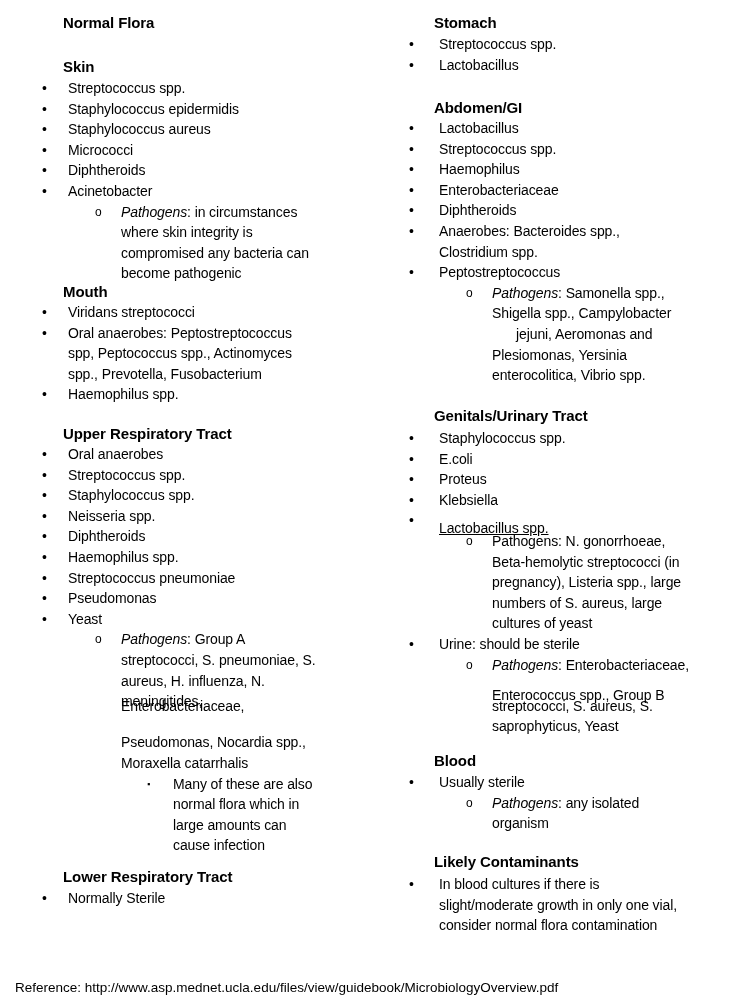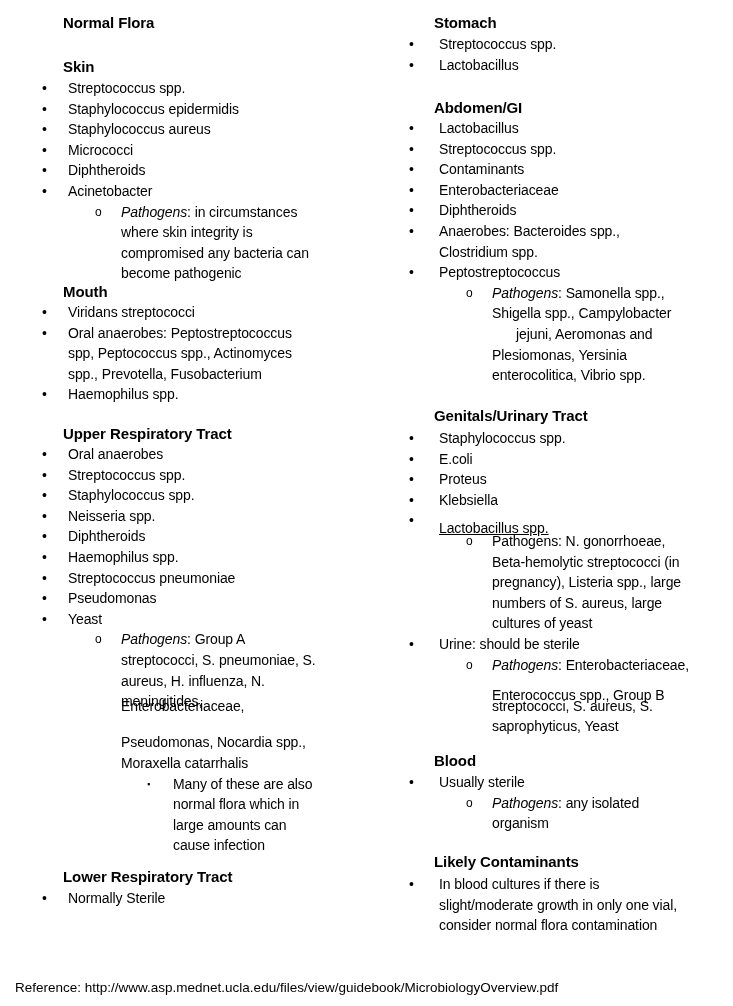--- a/index.html
+++ b/index.html
@@ -99,21 +99,21 @@
     <div class="bullet r-l1-mark" style="top: 34px;">•</div>
     <div class="line r-l1-text" style="top: 34px;">Streptococcus spp.</div>
     <div class="bullet r-l1-mark" style="top: 54.6px;">•</div>
     <div class="line r-l1-text" style="top: 54.6px;">Lactobacillus</div>
     <div class="line heading" style="top: 98px;">Abdomen/GI</div>
     <div class="bullet r-l1-mark" style="top: 118px;">•</div>
     <div class="line r-l1-text" style="top: 118px;">Lactobacillus</div>
     <div class="bullet r-l1-mark" style="top: 138.6px;">•</div>
     <div class="line r-l1-text" style="top: 138.6px;">Streptococcus spp.</div>
     <div class="bullet r-l1-mark" style="top: 159.2px;">•</div>
-    <div class="line r-l1-text" style="top: 159.2px;">Contaminants</div>
+    <div class="line r-l1-text" style="top: 159.2px;">Haemophilus</div>
     <div class="bullet r-l1-mark" style="top: 179.8px;">•</div>
     <div class="line r-l1-text" style="top: 179.8px;">Enterobacteriaceae</div>
     <div class="bullet r-l1-mark" style="top: 200.4px;">•</div>
     <div class="line r-l1-text" style="top: 200.4px;">Diphtheroids</div>
     <div class="bullet r-l1-mark" style="top: 221px;">•</div>
     <div class="line r-l1-text" style="top: 221px;">Anaerobes: Bacteroides spp.,</div>
     <div class="line r-l1-text" style="top: 241.6px;">Clostridium spp.</div>
     <div class="bullet r-l1-mark" style="top: 262.2px;">•</div>
     <div class="line r-l1-text" style="top: 262.2px;">Peptostreptococcus</div>
     <div class="bullet r-l2-mark" style="top: 282.8px;">o</div>

